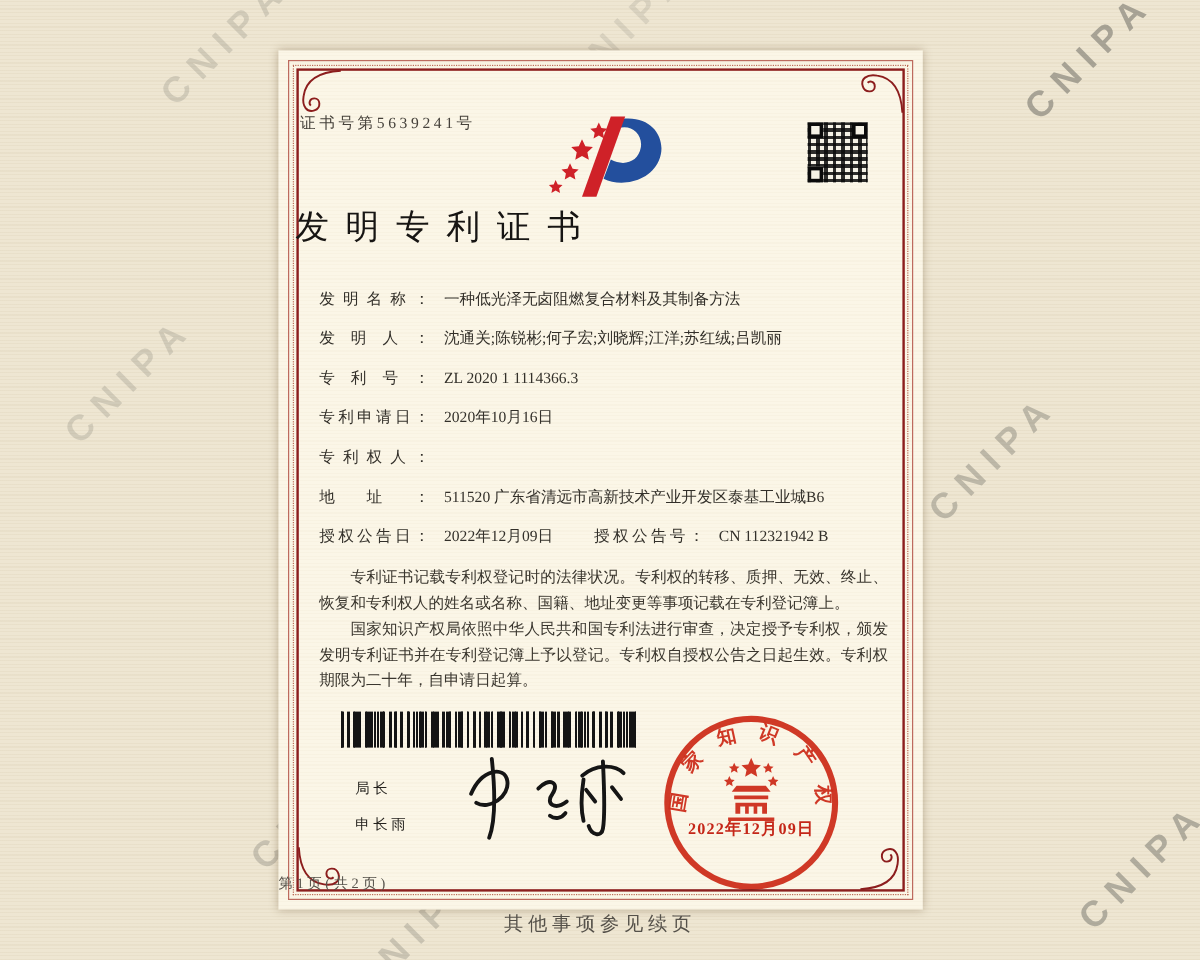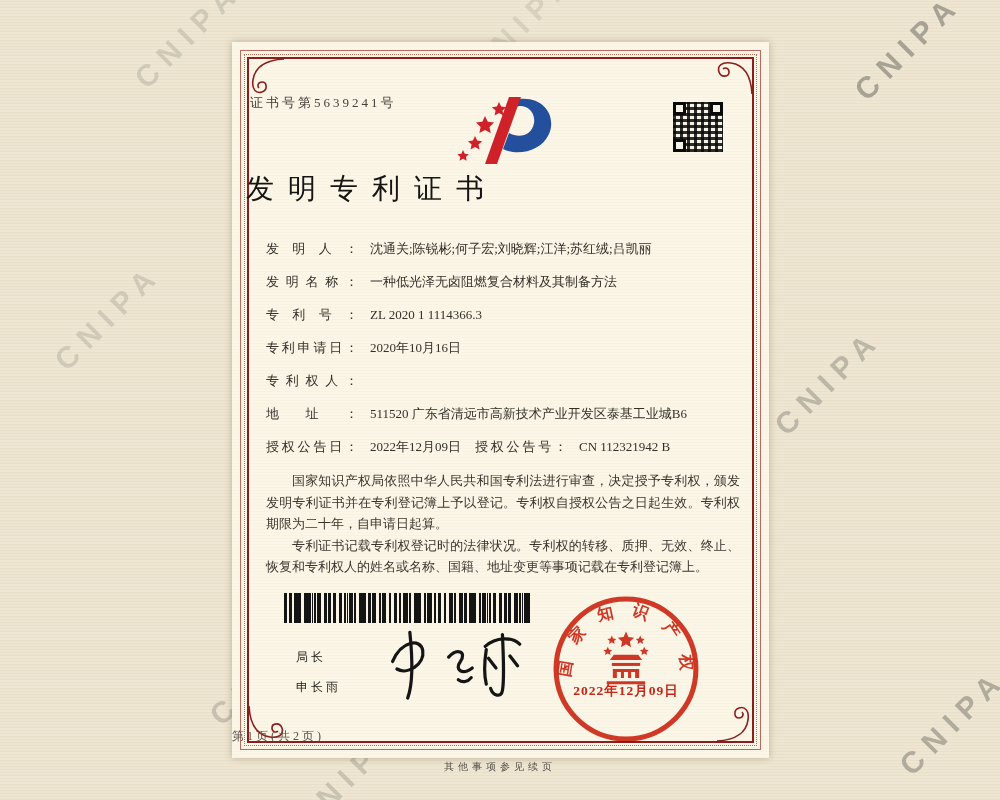--- a/index.html
+++ b/index.html
@@ -28,37 +28,37 @@
      repeating-linear-gradient(0deg, rgba(10,10,10,.85) 0 3px, rgba(0,0,0,0) 3px 6px),
      repeating-linear-gradient(90deg, rgba(10,10,10,.85) 0 3px, rgba(0,0,0,0) 3px 7px),#f5f2e6;}
   .qr .finder{position:absolute;width:13px;height:13px;border:3px solid #0a0a0a;background:#f5f2e6;box-sizing:border-box;}
   .qr .f-tl{left:0;top:0;} .qr .f-tr{right:0;top:0;} .qr .f-bl{left:0;bottom:0;}
   .title{position:absolute;left:0;top:128px;width:100%;text-align:left;font-size:28px;
     font-weight:400;letter-spacing:14px;text-indent:14px;color:#171513;}
   .fields{position:absolute;left:34px;top:197px;width:478px;}
   .row{display:flex;margin-bottom:13px;font-size:13px;line-height:20px;color:#33302a;}
   .row .lbl{display:inline-block;flex:0 0 92px;width:92px;text-align:justify;text-align-last:justify;margin-right:12px;}
   .row .val{flex:1;white-space:nowrap;}
-  .row.grant .lbl2{margin-left:14px;}
+  .row.grant .lbl2{margin-left:34px;}
   .legal{position:absolute;left:34px;top:428px;width:474px;font-size:13px;line-height:21.5px;
     text-align:justify;color:#3a362e;}
   .legal p{margin:0;text-indent:2em;}
   .barcode{position:absolute;left:52px;top:551px;width:246px;height:30px;background-image:
      repeating-linear-gradient(90deg,#141414 0 2px,rgba(0,0,0,0) 2px 5px),
      repeating-linear-gradient(90deg,#141414 0 1px,rgba(0,0,0,0) 1px 7px),
      repeating-linear-gradient(90deg,#141414 0 3px,rgba(0,0,0,0) 3px 11px);}
   .officer{position:absolute;left:64px;top:600px;font-size:12px;letter-spacing:3px;line-height:30px;color:#24221e;}
   .signature{position:absolute;left:152px;top:585px;width:140px;height:75px;}
   .seal{position:absolute;left:318px;top:551px;width:152px;height:152px;mix-blend-mode:multiply;}
   .seal svg{position:absolute;inset:0;width:100%;height:100%;}
   .seal .seal-date{position:absolute;left:0;top:89px;width:100%;text-align:center;
     color:#c9281b;font-weight:700;font-size:13.5px;letter-spacing:1px;}
   .page-info{position:absolute;left:0;top:686px;width:100%;font-size:12px;
     letter-spacing:3px;color:#55514a;}
-  .continuation{position:absolute;left:0;top:760px;width:1000px;text-align:center;font-size:10px;
+  .continuation{position:absolute;left:0;top:760px;width:1000px;text-align:center;font-size:16px;
     letter-spacing:4px;color:#55514a;}
 </style>
 </head>
 <body>
 
 <div class="stage">
 
   <span class="watermark" style="left:120px;top:18px;opacity:.22;">CNIPA</span>
   <span class="watermark" style="left:455px;top:6px;opacity:.16;">CNIPA</span>
   <span class="watermark" style="left:840px;top:30px;opacity:.55;">CNIPA</span>
@@ -113,26 +113,26 @@
       <div class="qr">
         <span class="finder f-tl"></span>
         <span class="finder f-tr"></span>
         <span class="finder f-bl"></span>
       </div>
 
       <div class="title">发明专利证书</div>
 
       <div class="fields">
         <div class="row">
+          <span class="lbl">发明名称：</span>
+          <span class="val">一种低光泽无卤阻燃复合材料及其制备方法</span>
+        </div>
+        <div class="row">
           <span class="lbl">发明人：</span>
           <span class="val">沈通关;陈锐彬;何子宏;刘晓辉;江洋;苏红绒;吕凯丽</span>
-        </div>
-        <div class="row">
-          <span class="lbl">发明名称：</span>
-          <span class="val">一种低光泽无卤阻燃复合材料及其制备方法</span>
         </div>
         <div class="row">
           <span class="lbl">专利号：</span>
           <span class="val">ZL 2020 1 1114366.3</span>
         </div>
         <div class="row">
           <span class="lbl">专利申请日：</span>
           <span class="val">2020年10月16日</span>
         </div>
         <div class="row">
@@ -144,22 +144,22 @@
         </div>
         <div class="row grant">
           <span class="lbl">授权公告日：</span>
           <span>2022年12月09日</span>
           <span class="lbl lbl2">授权公告号：</span>
           <span>CN 112321942 B</span>
         </div>
       </div>
 
       <div class="legal">
+        <p>专利证书记载专利权登记时的法律状况。专利权的转移、质押、无效、终止、恢复和专利权人的姓名或名称、国籍、地址变更等事项记载在专利登记簿上。</p>
         <p>国家知识产权局依照中华人民共和国专利法进行审查，决定授予专利权，颁发发明专利证书并在专利登记簿上予以登记。专利权自授权公告之日起生效。专利权期限为二十年，自申请日起算。</p>
-        <p>专利证书记载专利权登记时的法律状况。专利权的转移、质押、无效、终止、恢复和专利权人的姓名或名称、国籍、地址变更等事项记载在专利登记簿上。</p>
       </div>
 
       <div class="barcode"></div>
 
       <div class="officer">
         <div>局长</div>
         <div>申长雨</div>
       </div>
 
       <div class="signature">

